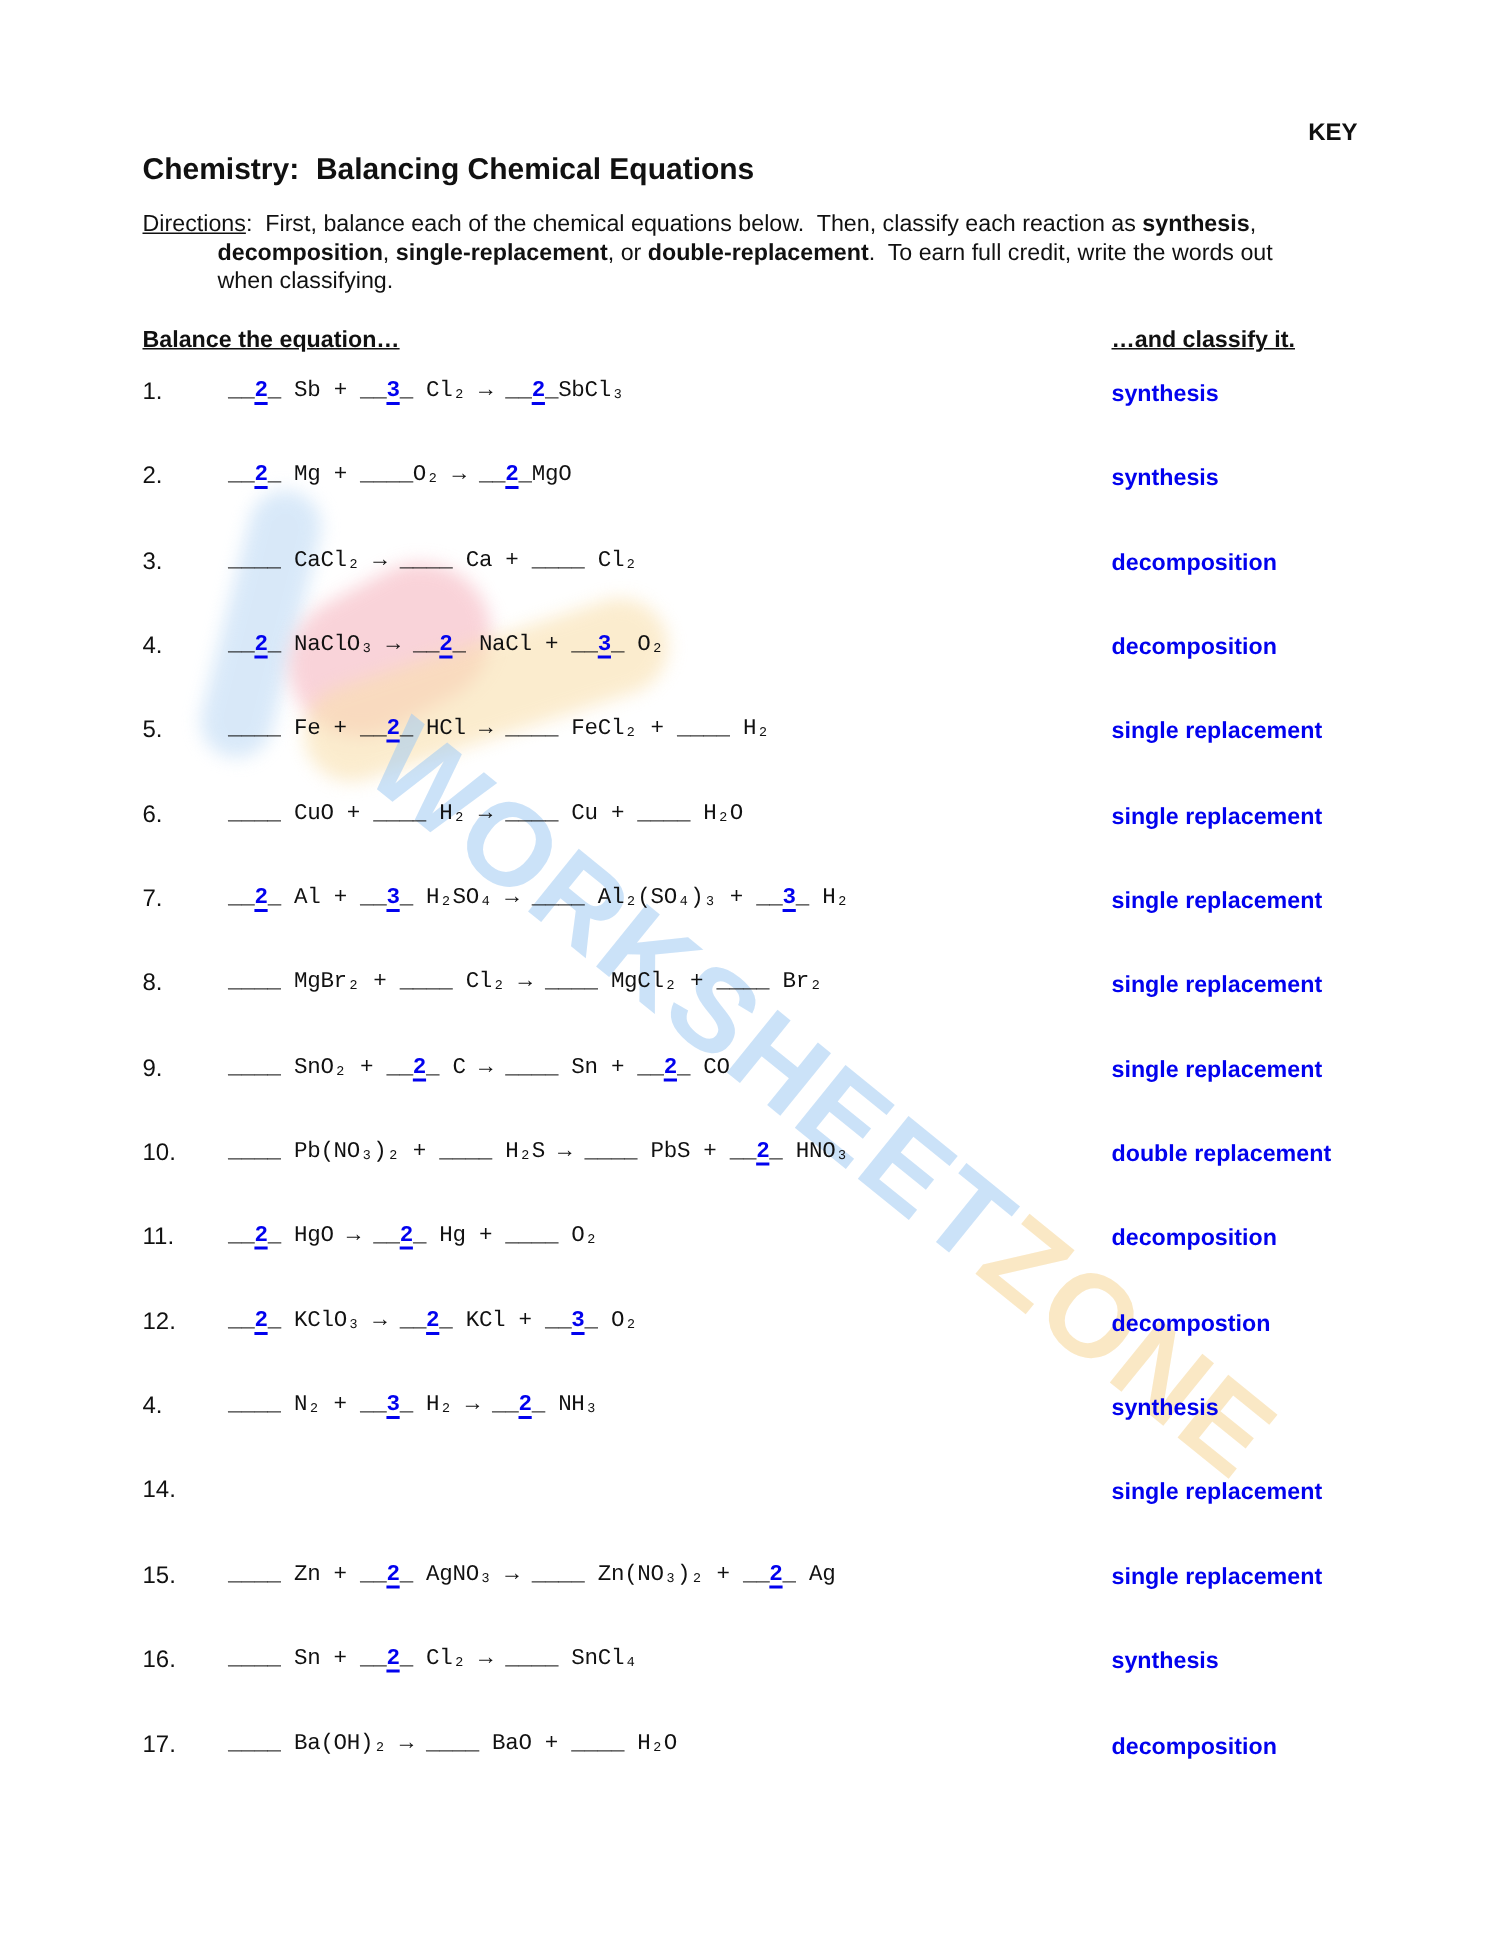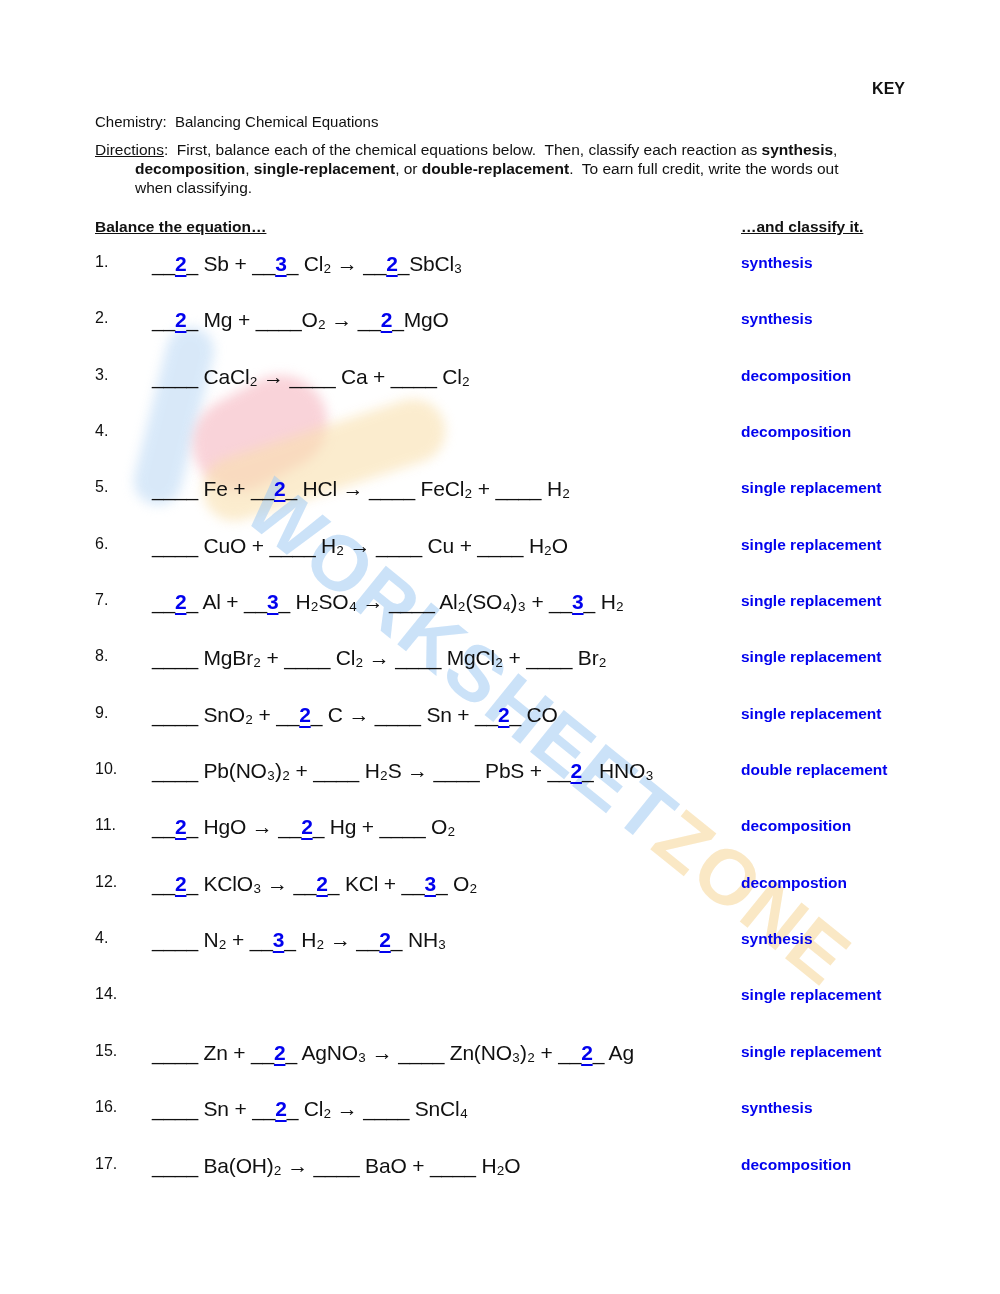--- a/index.html
+++ b/index.html
@@ -19,36 +19,36 @@
   .wm-text {
     position:absolute; left:282px; top:466px;
     transform:rotate(39deg); transform-origin:0 0;
     font-size:78px; font-weight:bold; letter-spacing:2px; white-space:nowrap; line-height:1;
   }
   .wm-text .wm-blue   { color:rgba(160,203,243,.55); }
   .wm-text .wm-orange { color:rgba(247,219,166,.65); }
 
   
   .key   { position:absolute; left:95px; top:80px; width:810px; text-align:right; font-weight:bold; font-size:16px; }
-  .title { position:absolute; left:95px; top:113px;  font-weight:normal; font-size:15px; white-space:pre; }
+  .title { position:absolute; left:95px; top:102px;  font-weight:bold; font-size:20px; white-space:pre; }
   .directions { position:absolute; left:95px; top:141px; width:815px; font-size:15.5px; line-height:18.9px; white-space:pre-wrap; }
-  .dir-line.indent { margin-left:40px; }
+  .dir-line.indent { margin-left:50px; }
   .dir-line .und  { text-decoration:underline; }
   .dir-line .bold { font-weight:bold; }
   .col-head { position:absolute; top:218px; font-weight:bold; font-size:15.5px;text-decoration:underline; }
   .col-head.left  { left:95px; }
   .col-head.right { left:741px;text-align:center; }
 
   
   .rows { position:absolute; left:95px; top:251px; width:815px; }
   .row  { position:relative; height:56.35px; }
   .num  { position:absolute; left:0; top:2px; font-size:16px; }
   .eq   {
     position:absolute; left:57px; top:1px; white-space:pre;
-    font-family:Liberation Sans, sans-serif; font-size:21px; letter-spacing:-0.2px;text-align:right;
+    font-family:Liberation Mono, monospace; font-size:15px; letter-spacing:-0.2px;text-align:right;
   }
   .eq .ans {
     color:#0202ee; font-weight:bold;
     text-decoration:underline; text-decoration-thickness:1.5px; text-underline-offset:4px;
   }
   .eq .arw { font-weight:bold; }
   .cls  { position:absolute; left:646px; top:3px; font-size:15.5px; font-weight:bold; color:#0202ee; }
 </style>
 </head>
 <body>
@@ -85,20 +85,21 @@
   </div>
 
   <div class="row">
     <span class="num">3.</span>
     <span class="eq"><span>____ CaCl₂ </span><span class="arw">→</span><span> ____ Ca + ____ Cl₂</span></span>
     <span class="cls">decomposition</span>
   </div>
 
   <div class="row">
     <span class="num">4.</span>
+    <span class="eq"><span>__</span><span class="ans">2</span><span>_ NaClO₃ </span><span class="arw">→</span><span> __</span><span class="ans">2</span><span>_ NaCl + __</span><span class="ans">3</span><span>_ O₂</span></span>
     <span class="cls">decomposition</span>
   </div>
 
   <div class="row">
     <span class="num">5.</span>
     <span class="eq"><span>____ Fe + __</span><span class="ans">2</span><span>_ HCl </span><span class="arw">→</span><span> ____ FeCl₂ + ____ H₂</span></span>
     <span class="cls">single replacement</span>
   </div>
 
   <div class="row">

